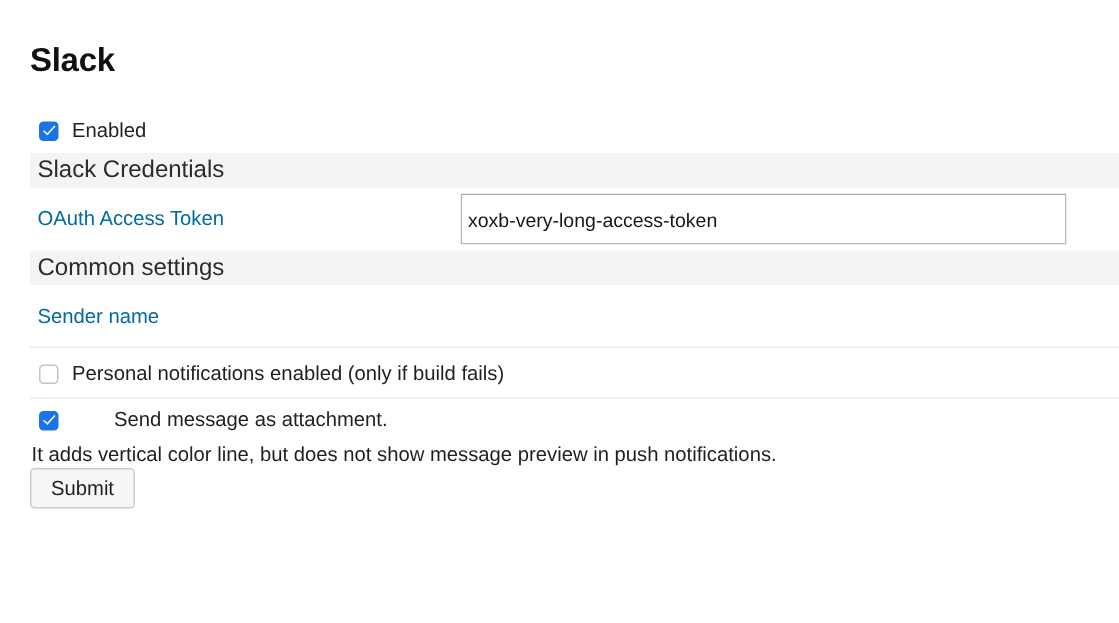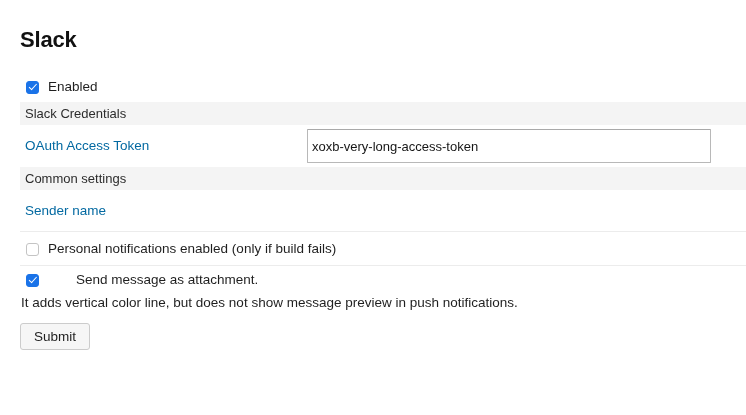--- a/index.html
+++ b/index.html
@@ -50,21 +50,21 @@
   
   .section-band {
     background: #f4f4f4;
     height: 23px;
     margin-left: 20px;
     width: 726px;
     display: flex;
     align-items: center;
   }
   .section-band-label {
-    font-size: 13px;
+    font-size: 16px;
     color: #2c2c2c;
     padding-left: 5px;
     line-height: 23px;
   }
 
   
   .field-row {
     height: 42px;
     display: flex;
     align-items: center;
@@ -165,21 +165,20 @@
 
   .note {
     font-size: 13.5px;
     color: #1f1f1f;
     line-height: 18px;
     margin-left: 21px;
   }
 
   .submit-btn {
     margin-left: 20px;
-    margin-top: 11px;
     width: 70px;
     height: 27px;
     background: #f6f6f6;
     border: 1px solid #cccccc;
     border-radius: 3px;
     font-family: "Liberation Sans", sans-serif;
     font-size: 13.5px;
     color: #1f1f1f;
     cursor: pointer;
     padding: 0;

